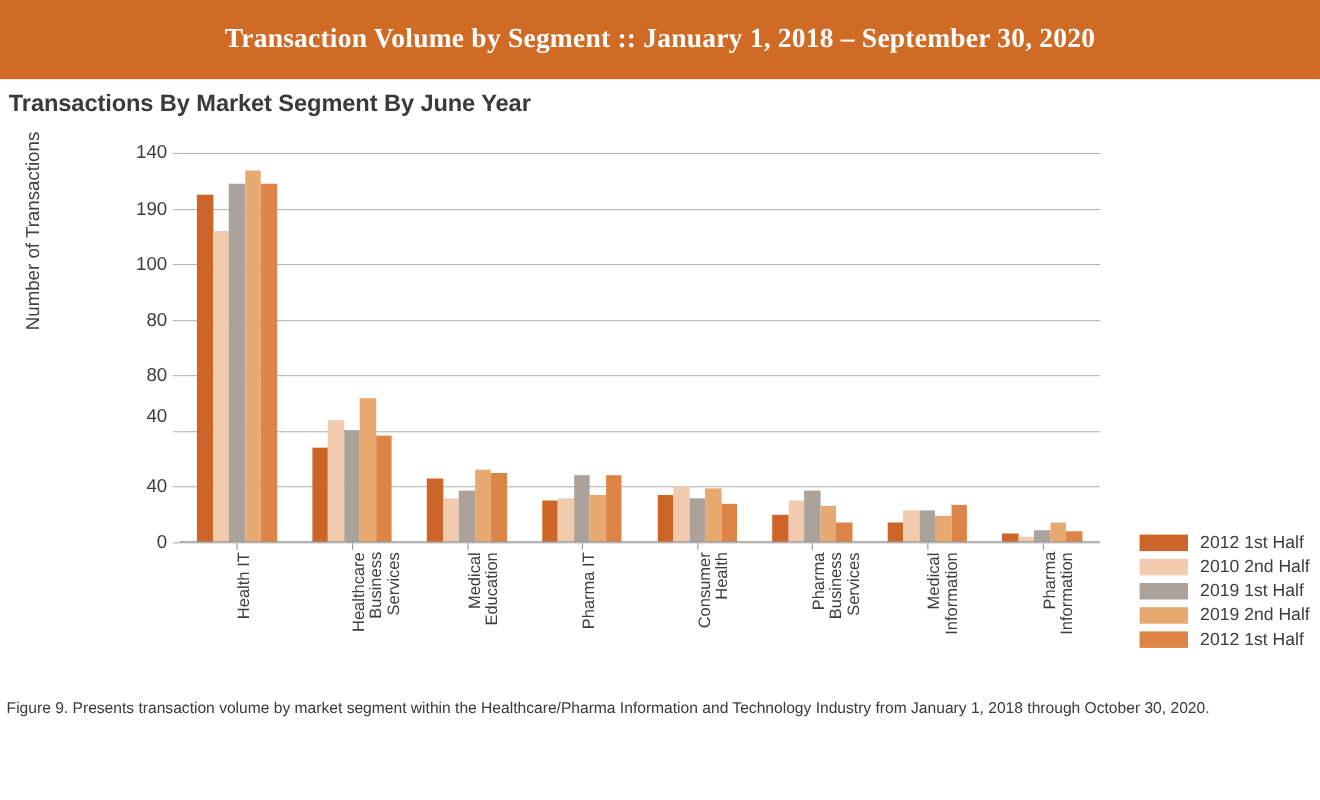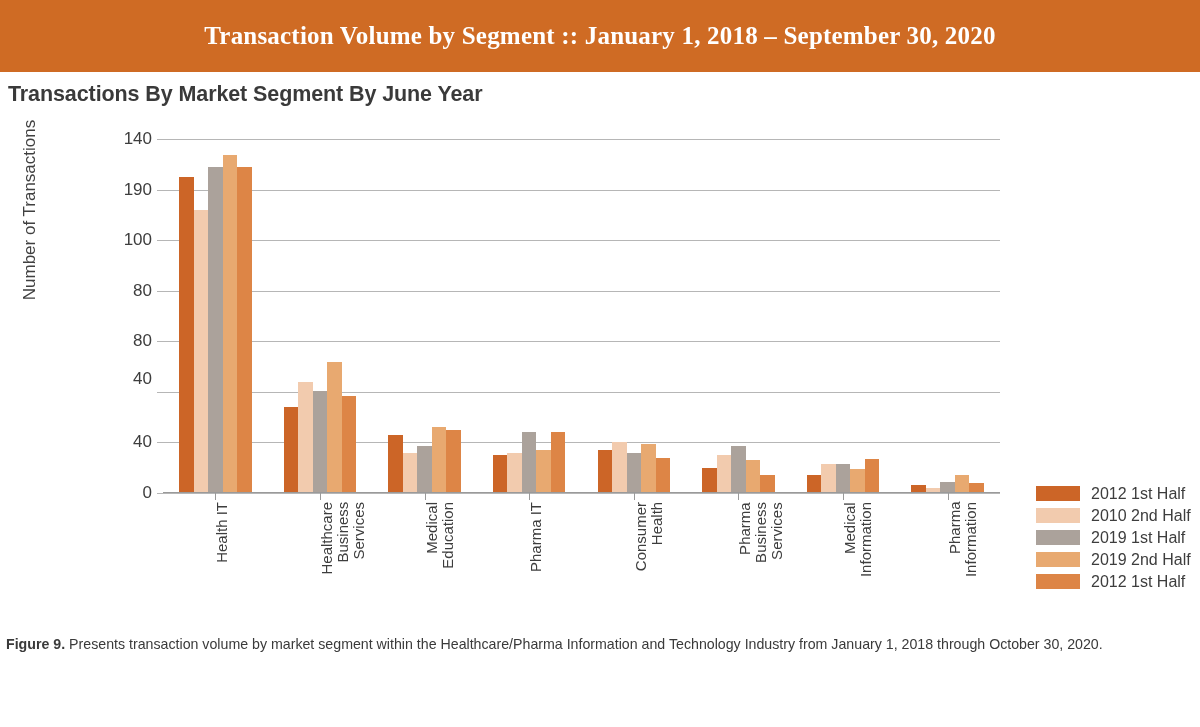--- a/index.html
+++ b/index.html
@@ -162,21 +162,21 @@
   
   #caption {
     position: absolute;
     left: 6px;
     top: 634px;
     width: 1176px;
     font-size: 14.2px;
     color: #3A3A3A;
     line-height: 1.45;
   }
-  #caption-label { font-weight: bold; margin-top: 28px; }
+  #caption-label { font-weight: normal; margin-top: 28px; }
 </style>
 </head>
 <body>
 
 <div id="header-band">
   <div id="header-title">Transaction Volume by Segment :: January 1, 2018 – September 30, 2020</div>
 </div>
 
 <div id="chart-title">Transactions By Market Segment By June Year</div>
 

